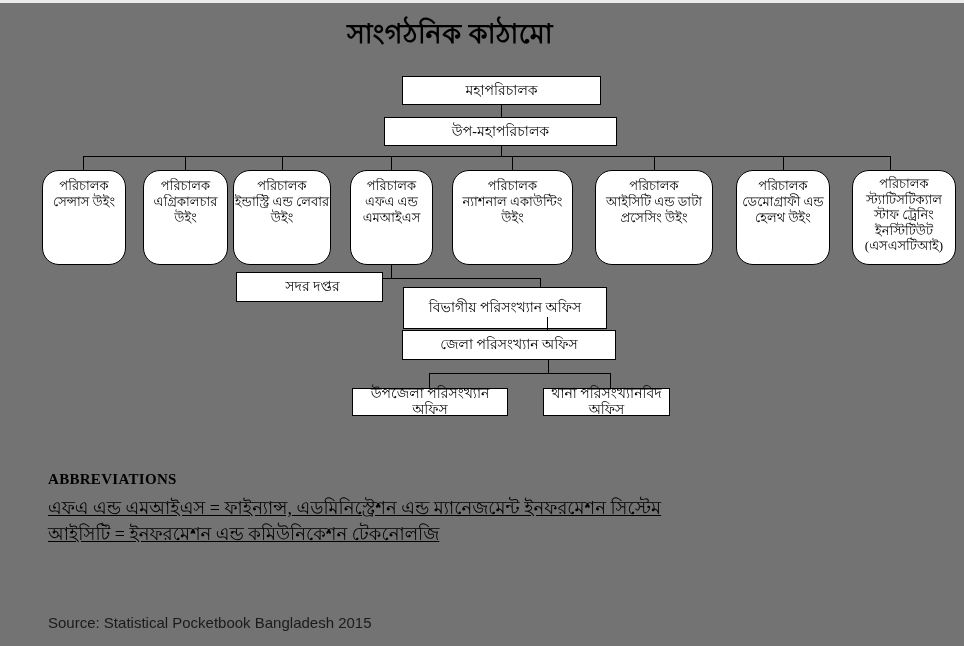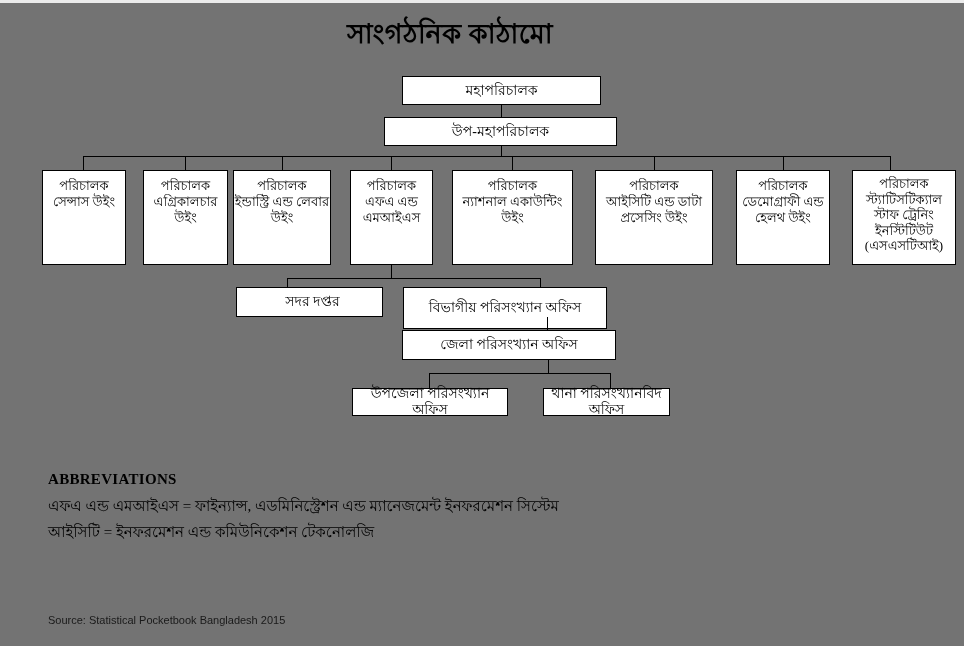--- a/index.html
+++ b/index.html
@@ -35,52 +35,53 @@
   .box.center-v {
     display: flex; align-items: center; justify-content: center;
     font-size: 14px;
   }
   .wing { padding-top: 7px; }
   .line { position: absolute; background: #000000; }
   
   #box-dg  { left: 402px; top: 76px;  width: 199px; height: 29px; }
   #box-ddg { left: 384px; top: 117px; width: 233px; height: 29px; }
   
-  .wing { top: 170px; height: 95px; }
+  .wing { top: 170px; height: 95px; border-radius: 17px; }
   #wing-0 { left: 42px;  width: 84px; }
   #wing-1 { left: 143px; width: 85px; }
   #wing-2 { left: 233px; width: 98px; }
   #wing-3 { left: 350px; width: 83px; }
   #wing-4 { left: 452px; width: 121px; }
   #wing-5 { left: 595px; width: 118px; }
   #wing-6 { left: 736px; width: 94px; }
   #wing-7 { left: 852px; width: 104px; padding-top: 5px; line-height: 15.5px; }
   
-  #box-hq        { left: 236px; top: 287px; width: 147px; height: 30px; padding-left: 6px; }
+  #box-hq        { left: 236px; top: 272px; width: 147px; height: 30px; padding-left: 6px; }
   #box-division  { left: 403px; top: 287px; width: 204px; height: 42px; }
   #box-district  { left: 402px; top: 330px; width: 214px; height: 30px; }
   #box-upazila   { left: 352px; top: 388px; width: 156px; height: 28px; }
   #box-thana     { left: 543px; top: 388px; width: 127px; height: 28px; }
   
   #abbr-heading {
     position: absolute; left: 48px; top: 471px;
     font-size: 15px; font-weight: bold;
     font-family: "Liberation Serif", serif;
     letter-spacing: 0.3px;
   }
   .abbr-line {
     position: absolute; left: 48px;
-    font-size: 15px;
+    font-size: 18px;
     font-family: "Liberation Serif", "DejaVu Sans", serif;
+    text-decoration: underline;
   }
   #abbr-line-0 { top: 494px; }
   #abbr-line-1 { top: 520px; }
   #source-line {
     position: absolute; left: 48px; top: 614px;
-    font-size: 11px;
+    font-size: 15px;
     font-family: "Liberation Sans", "DejaVu Sans", sans-serif;
     color: #1a1a1a;
   }
 </style>
 </head>
 <body>
 
 <div id="page">
   <div id="top-strip"></div>
 

